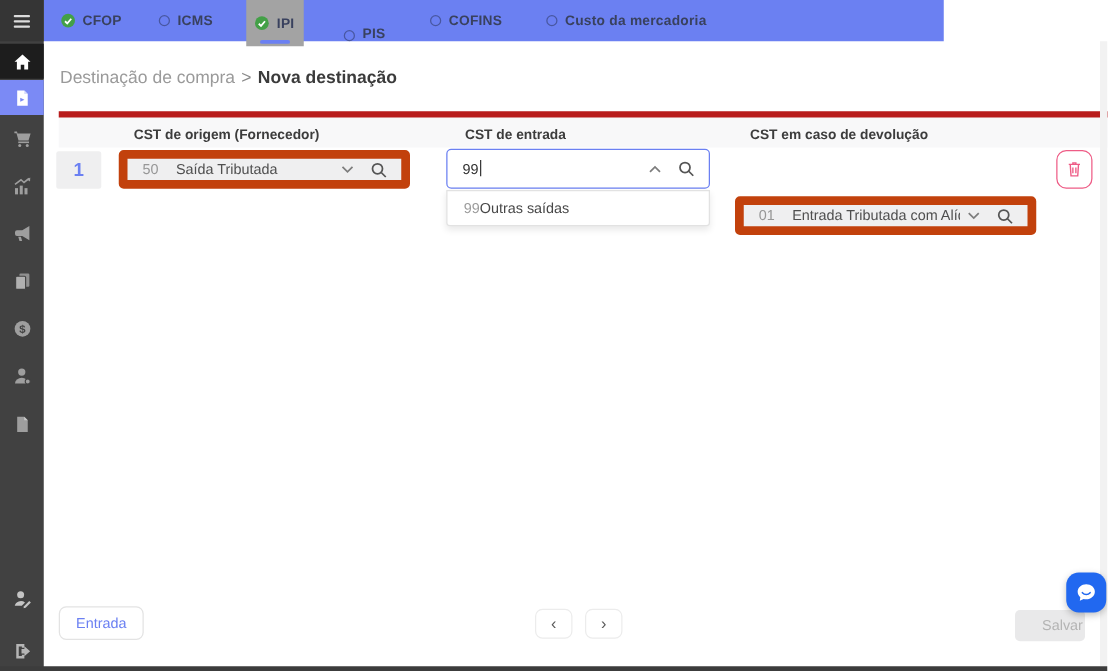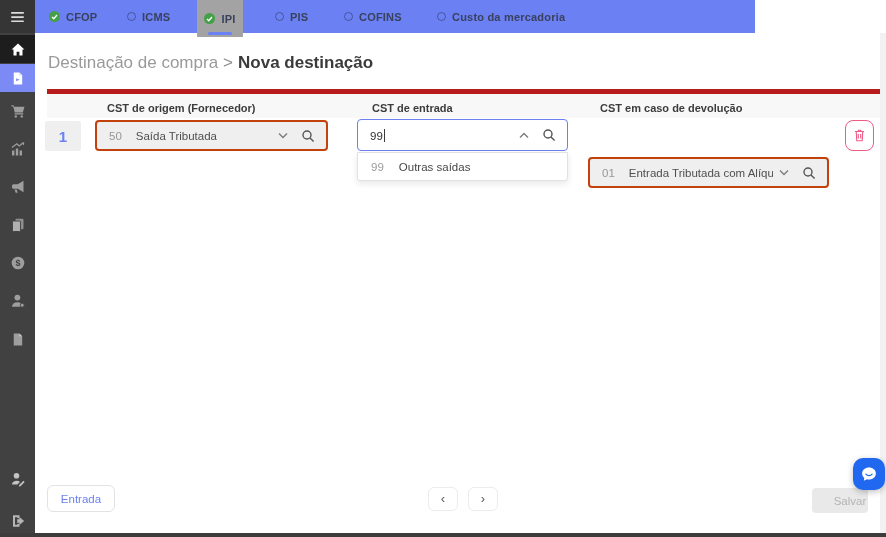--- a/index.html
+++ b/index.html
@@ -14,66 +14,66 @@
   .sb-home  { top:35px; background:#1d1d1d; }
   .sb-doc   { top:64px; background:#7b8af5; }
   .sb-cart  { top:97px; } .sb-chart { top:135px; } .sb-mega { top:173px; }
   .sb-lib   { top:211px; } .sb-dollar{ top:249px; } .sb-user { top:287px; }
   .sb-page  { top:325px; } .sb-uedit { top:465px; } .sb-logout{ top:507px; }
 
   
   .header { position:absolute; left:35px; top:0; width:720px; height:33px; background:#6b80f2; z-index:5; }
   .tab { position:absolute; top:0; height:33px; display:flex; align-items:center; gap:6px;
          font-size:11px; font-weight:700; color:#39415e; letter-spacing:.2px; cursor:pointer; }
-  .tab-cfop { left:14px; } .tab-icms { left:92px; } .tab-pis { left:240px; }
+  .tab-cfop { left:14px; } .tab-icms { left:92px; } .tab-pis { left:240px;align-items:flex-end; }
   .tab-cofins { left:309px; } .tab-custo { left:402px; }
   .tab-ipi { left:162px; width:46px; height:37px; background:#a3a3a3; justify-content:center; z-index:7; }
   .tab-ipi .underline { position:absolute; bottom:2px; left:50%; transform:translateX(-50%);
                         width:24px; height:3px; background:#6b80f2; border-radius:2px; }
   .chk { width:11px; height:11px; border-radius:50%; background:#43a047; display:flex; align-items:center; justify-content:center; flex:0 0 auto; }
   .radio { width:9px; height:9px; border-radius:50%; border:1.5px solid rgba(43,52,94,.55); flex:0 0 auto; }
 
   
   .main { position:absolute; left:35px; top:33px; width:851px; height:504px; background:#fff; }
 
-  .breadcrumb { position:absolute; left:13px; top:20px; font-size:17px; color:#9a9a9a; }
+  .breadcrumb { position:absolute; left:13px; top:20px; font-size:14px; color:#9a9a9a; }
   .breadcrumb .sep { margin:0 5px; color:#8a8a8a; }
   .breadcrumb .current { color:#3b3b3b; font-weight:700; }
   .breadcrumb .parent { cursor:pointer; }
 
   .col-band { position:absolute; left:12px; top:56px; width:845px; height:29px;
               background:#f8f8f9; border-top:5px solid #b91c1c; }
   .col-label { position:absolute; top:8px; font-size:11px; font-weight:700; color:#3c3c3c; }
   .lbl-origem { left:60px; } .lbl-entrada { left:325px; } .lbl-devolucao { left:553px; }
 
   .row-index { position:absolute; left:10px; top:88px; width:36px; height:30px; background:#efeff0;
                border-radius:2px; display:flex; align-items:center; justify-content:center;
                color:#6b80f2; font-size:15px; font-weight:700; }
 
-  .select { position:absolute; top:87px; height:31px; background:#efeff0; border:2px solid #c2410c;
+  .select { position:absolute; top:87px; height:31px; background:#efeff0; border:7px solid #c2410c;
             border-radius:4px; display:flex; align-items:center; font-size:11.5px; cursor:pointer; }
   .sel-origem { left:60px; width:233px; }
   .sel-devolucao { left:553px; width:241px;margin-top:37px; }
   .select .code { color:#979797; margin-left:12px; flex:0 0 auto; }
   .select .txt { color:#4f4f4f; margin-left:14px; white-space:nowrap; overflow:hidden; flex:1 1 auto; }
   .select .chev { margin-left:6px; flex:0 0 auto; display:flex; }
   .select .mag, .inputbox .mag { margin:0 11px 0 13px; flex:0 0 auto; display:flex; cursor:pointer; }
 
   .inputbox { position:absolute; left:322px; top:86px; width:211px; height:32px; background:#fff;
               border:1.5px solid #6b80f2; border-radius:4px; display:flex; align-items:center;
               font-size:11.5px; cursor:text; }
   .inputbox .val { color:#2f2f2f; margin-left:12px; flex:1 1 auto; }
   .caret { display:inline-block; width:1px; height:13px; background:#3a3a3a; vertical-align:-2px; margin-left:1px; }
   .inputbox .chev { flex:0 0 auto; display:flex; }
 
   .dropdown { position:absolute; left:322px; top:119px; width:211px; background:#fff;
               border:1px solid #e2e2e2; border-radius:0 0 3px 3px; box-shadow:0 3px 6px rgba(0,0,0,.09); z-index:4; }
   .dd-option { height:27px; display:flex; align-items:center; font-size:11.5px; cursor:pointer; }
   .dd-option .code { color:#9b9b9b; margin-left:13px; }
-  .dd-option .txt { color:#474747; margin-left:15px; }
+  .dd-option .txt { color:#474747; }
 
   .trash-btn { position:absolute; left:810px; top:87px; width:29px; height:31px; background:#fff;
                border:1.5px solid #ee5c86; border-radius:8px; display:flex; align-items:center;
                justify-content:center; cursor:pointer; }
 
   .btn-cancel { position:absolute; left:12px; top:452px; width:68px; height:27px; background:#fff;
                 border:1px solid #e3e3e3; border-radius:6px; color:#6b80f2; font-size:11.5px;
                 display:flex; align-items:center; justify-content:center; cursor:pointer; }
   .pg-btn { position:absolute; top:454px; width:30px; height:24px; background:#fff; border:1px solid #ececec;
             border-radius:6px; color:#5a5a5a; font-size:13px; display:flex; align-items:center;

